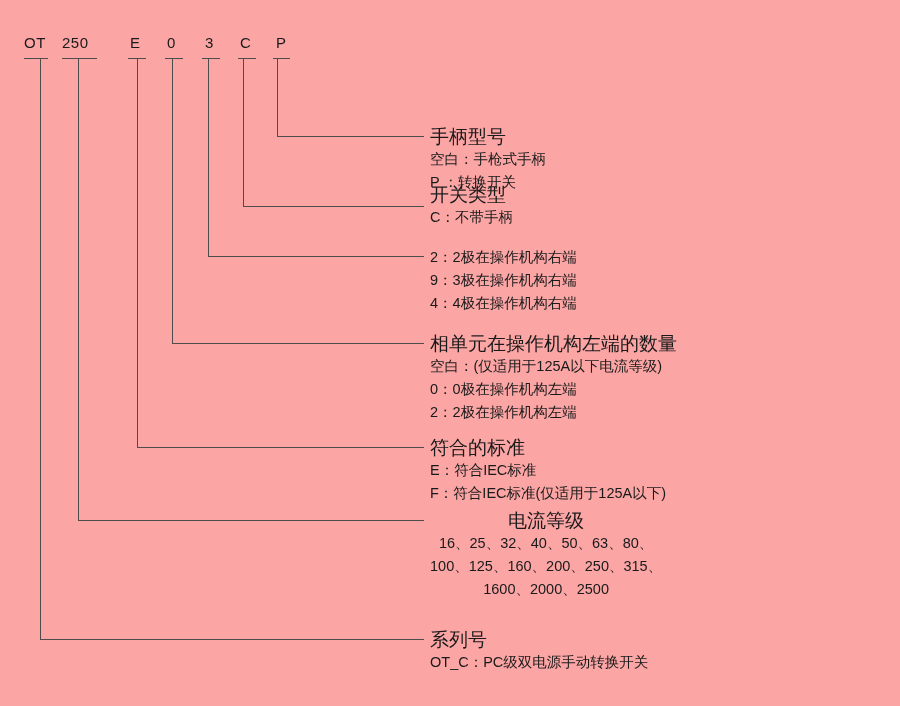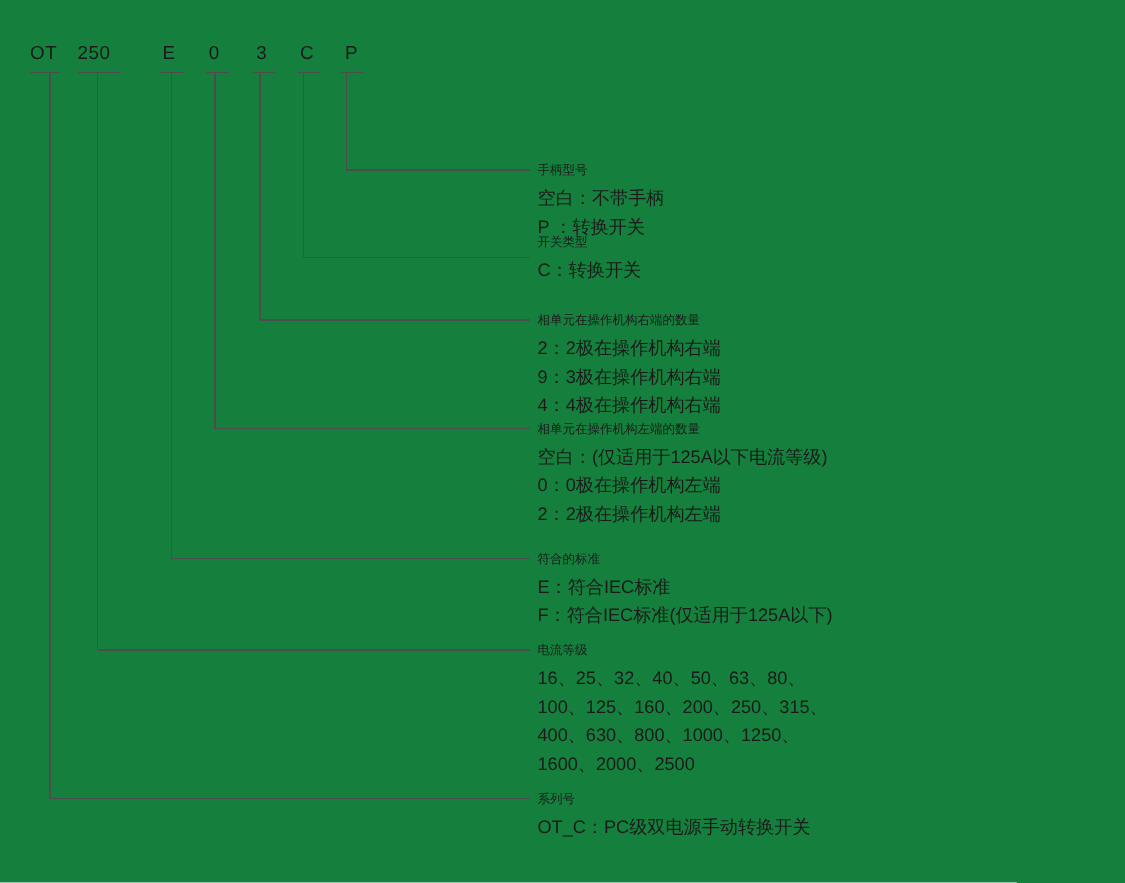--- a/index.html
+++ b/index.html
@@ -9,21 +9,21 @@
   }
   body {
     font-family: "Liberation Sans", "DejaVu Sans", sans-serif;
     color: #1a1a1a;
   }
   #stage {
     position: relative;
     width: 900px;
     height: 706px;
     overflow: hidden;
-    background: #15803d;
+    background: #fca5a5;
     text-decoration: underline;
   }
   svg.lines {
     position: absolute;
     left: 0;
     top: 0;
     width: 900px;
     height: 706px;
     pointer-events: none;
   }
@@ -32,21 +32,21 @@
     font-size: 15px;
     letter-spacing: 0.5px;
     color: #1a1a1a;
     white-space: nowrap;
   }
   .block {
     position: absolute;
     white-space: nowrap;
   }
   .block .title {
-    font-size: 10px;
+    font-size: 19px;
     color: #1a1a1a;
     line-height: 22px;
     white-space: nowrap;
   }
   .block .line {
     font-size: 14.5px;
     color: #1a1a1a;
     line-height: 23px;
     white-space: nowrap;
   }
@@ -93,54 +93,52 @@
       <line x1="78" y1="58" x2="78" y2="520"></line>
       <line x1="78" y1="520" x2="424" y2="520"></line>
 
       <line x1="40" y1="58" x2="40" y2="639"></line>
       <line x1="40" y1="639" x2="424" y2="639"></line>
     </g>
   </svg>
 
   <div class="block" style="left:430px; top:126px;">
     <div class="title">手柄型号</div>
-    <div class="line">空白：不带手柄</div>
+    <div class="line">空白：手枪式手柄</div>
     <div class="line">P      ：转换开关</div>
   </div>
 
   <div class="block" style="left:430px; top:184px;">
     <div class="title">开关类型</div>
-    <div class="line">C：转换开关</div>
+    <div class="line">C：不带手柄</div>
   </div>
 
   <div class="block" style="left:430px; top:246px;">
-    <div class="title">相单元在操作机构右端的数量</div>
     <div class="line">2：2极在操作机构右端</div>
     <div class="line">9：3极在操作机构右端</div>
     <div class="line">4：4极在操作机构右端</div>
   </div>
 
   <div class="block" style="left:430px; top:333px;">
     <div class="title">相单元在操作机构左端的数量</div>
     <div class="line">空白：(仅适用于125A以下电流等级)</div>
     <div class="line">0：0极在操作机构左端</div>
     <div class="line">2：2极在操作机构左端</div>
   </div>
 
   <div class="block" style="left:430px; top:437px;">
     <div class="title">符合的标准</div>
     <div class="line">E：符合IEC标准</div>
     <div class="line">F：符合IEC标准(仅适用于125A以下)</div>
   </div>
 
-  <div class="block" style="left:430px; top:510px;">
+  <div class="block" style="left:430px; top:510px;text-align:center;">
     <div class="title">电流等级</div>
     <div class="line">16、25、32、40、50、63、80、</div>
     <div class="line">100、125、160、200、250、315、</div>
-    <div class="line">400、630、800、1000、1250、</div>
     <div class="line">1600、2000、2500</div>
   </div>
 
   <div class="block" style="left:430px; top:629px;">
     <div class="title">系列号</div>
     <div class="line">OT_C：PC级双电源手动转换开关</div>
   </div>
 
 </div>
 

